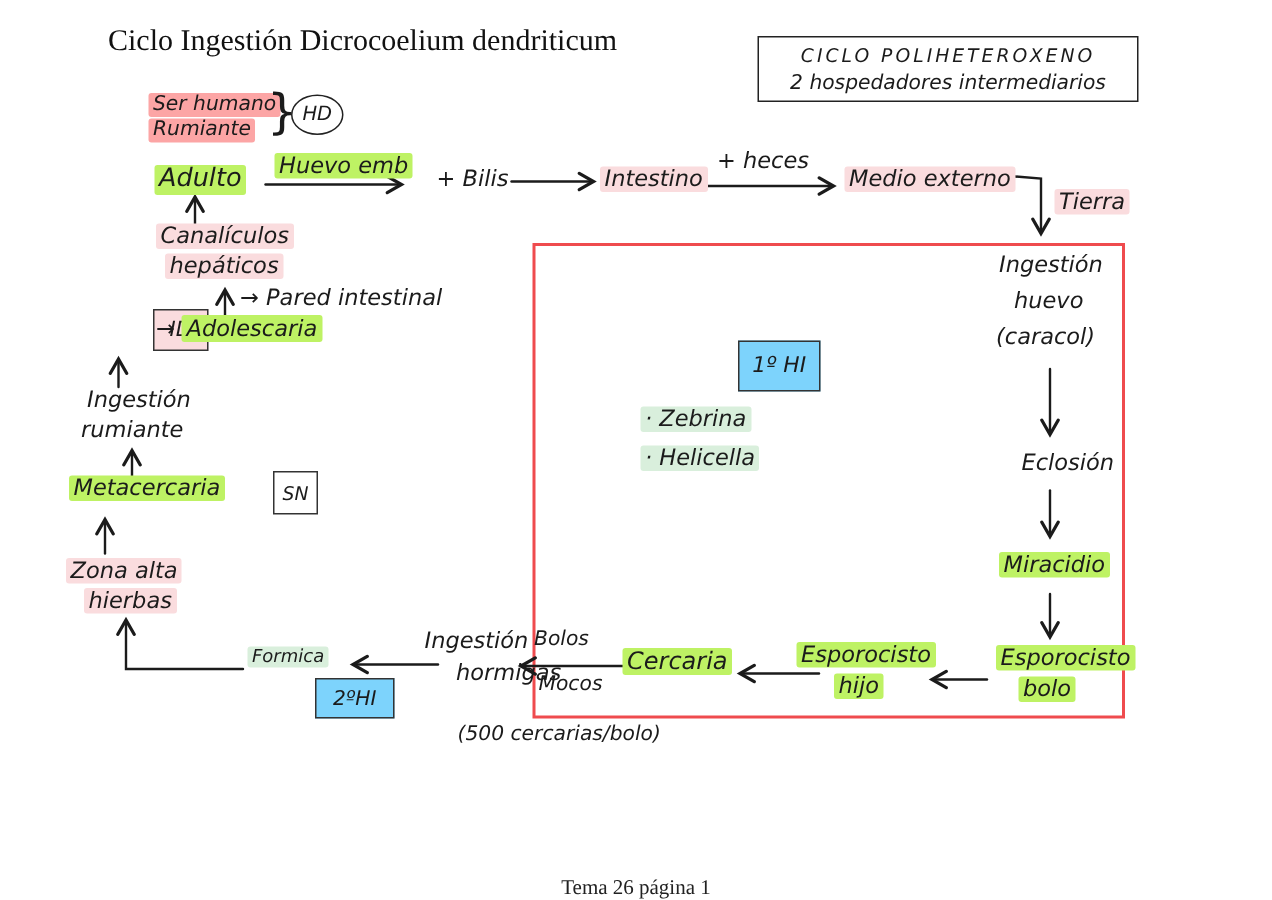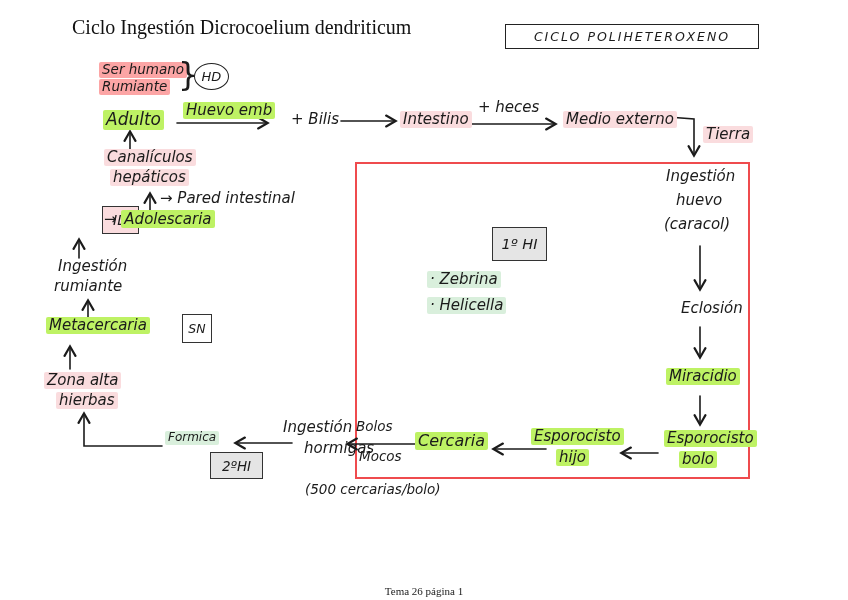--- a/index.html
+++ b/index.html
@@ -4,29 +4,29 @@
 <style>
   html,body{margin:0;padding:0;background:#ffffff;}
   #canvas{
     position:relative;width:848px;height:600px;background:#ffffff;
     overflow:hidden;font-family:"DejaVu Sans",sans-serif;color:#1b1b1b;
   }
   .abs{position:absolute;white-space:nowrap;}
   .hand{font-family:"DejaVu Sans",sans-serif;font-style:italic;font-size:15px;line-height:1.15;color:#1b1b1b;}
   .hand-sm{font-size:13.5px;}
   .serif-title{font-family:"Liberation Serif","DejaVu Serif",serif;font-style:normal;font-size:20px;color:#111;}
-  .serif-footer{font-family:"Liberation Serif","DejaVu Serif",serif;font-style:normal;font-size:11px;color:#222;}
+  .serif-footer{font-family:"Liberation Serif","DejaVu Serif",serif;font-style:normal;font-size:14px;color:#222;}
   .hl{padding:0 3px;border-radius:2px;}
   .hl-pink{background:#fadcde;}
   .hl-blue{background:#bef264;}
   .hl-green{background:#d9efdc;}
   .hl-yellow{background:#fca5a5;}
   .nbox{display:flex;align-items:center;justify-content:center;border:1.6px solid #333;font-style:italic;margin-left:40px;}
   .nbox.pink{background:#fadcde;}
-  .nbox.green{background:#e5e5e5;}
+  .nbox.green{background:#7dd3fc;}
   .nbox.white{background:#fff;}
   .legend-box{
     border:1.8px solid #222;display:flex;flex-direction:column;align-items:center;
     justify-content:center;gap:3px;padding:4px 8px;
   }
   .legend-box .l1{font-size:12.5px;letter-spacing:2px;font-style:italic;}
   .legend-box .l2{font-size:13.5px;font-style:italic;}
   .red-frame{position:absolute;border:2px solid #ef4b4e;background:transparent;}
   .hd-circle{
     display:flex;align-items:center;justify-content:center;border:1.7px solid #222;
@@ -67,20 +67,21 @@
       <path d="M700,246 L700,289" marker-end="url(#ah)"></path>
       <path d="M700,327 L700,357" marker-end="url(#ah)"></path>
       <path d="M700,396 L700,424" marker-end="url(#ah)"></path>
     </g>
   </svg>
 
   <div class="abs serif-title" style="left:72px;top:16px;">Ciclo Ingestión Dicrocoelium dendriticum</div>
 
   <div class="abs legend-box" style="left:505px;top:24px;width:236px;">
     <span class="l1">CICLO POLIHETEROXENO</span>
+    <span class="l2">2 hospedadores intermediarios</span>
   </div>
 
   <div class="abs hand hand-sm hl hl-yellow" style="left:99px;top:62px;">Ser humano</div>
   <div class="abs hand hand-sm hl hl-yellow" style="left:99px;top:79px;">Rumiante</div>
   <div class="abs hand brace" style="left:178px;top:58px;">}</div>
   <div class="abs hd-circle" style="left:194px;top:63px;">HD</div>
 
   <div class="abs hand hl hl-blue" style="left:103px;top:110px;font-size:17px;">Adulto</div>
   <div class="abs hand hl hl-blue" style="left:183px;top:102px;">Huevo emb</div>
   <div class="abs hand" style="left:291px;top:111px;">+ Bilis</div>

